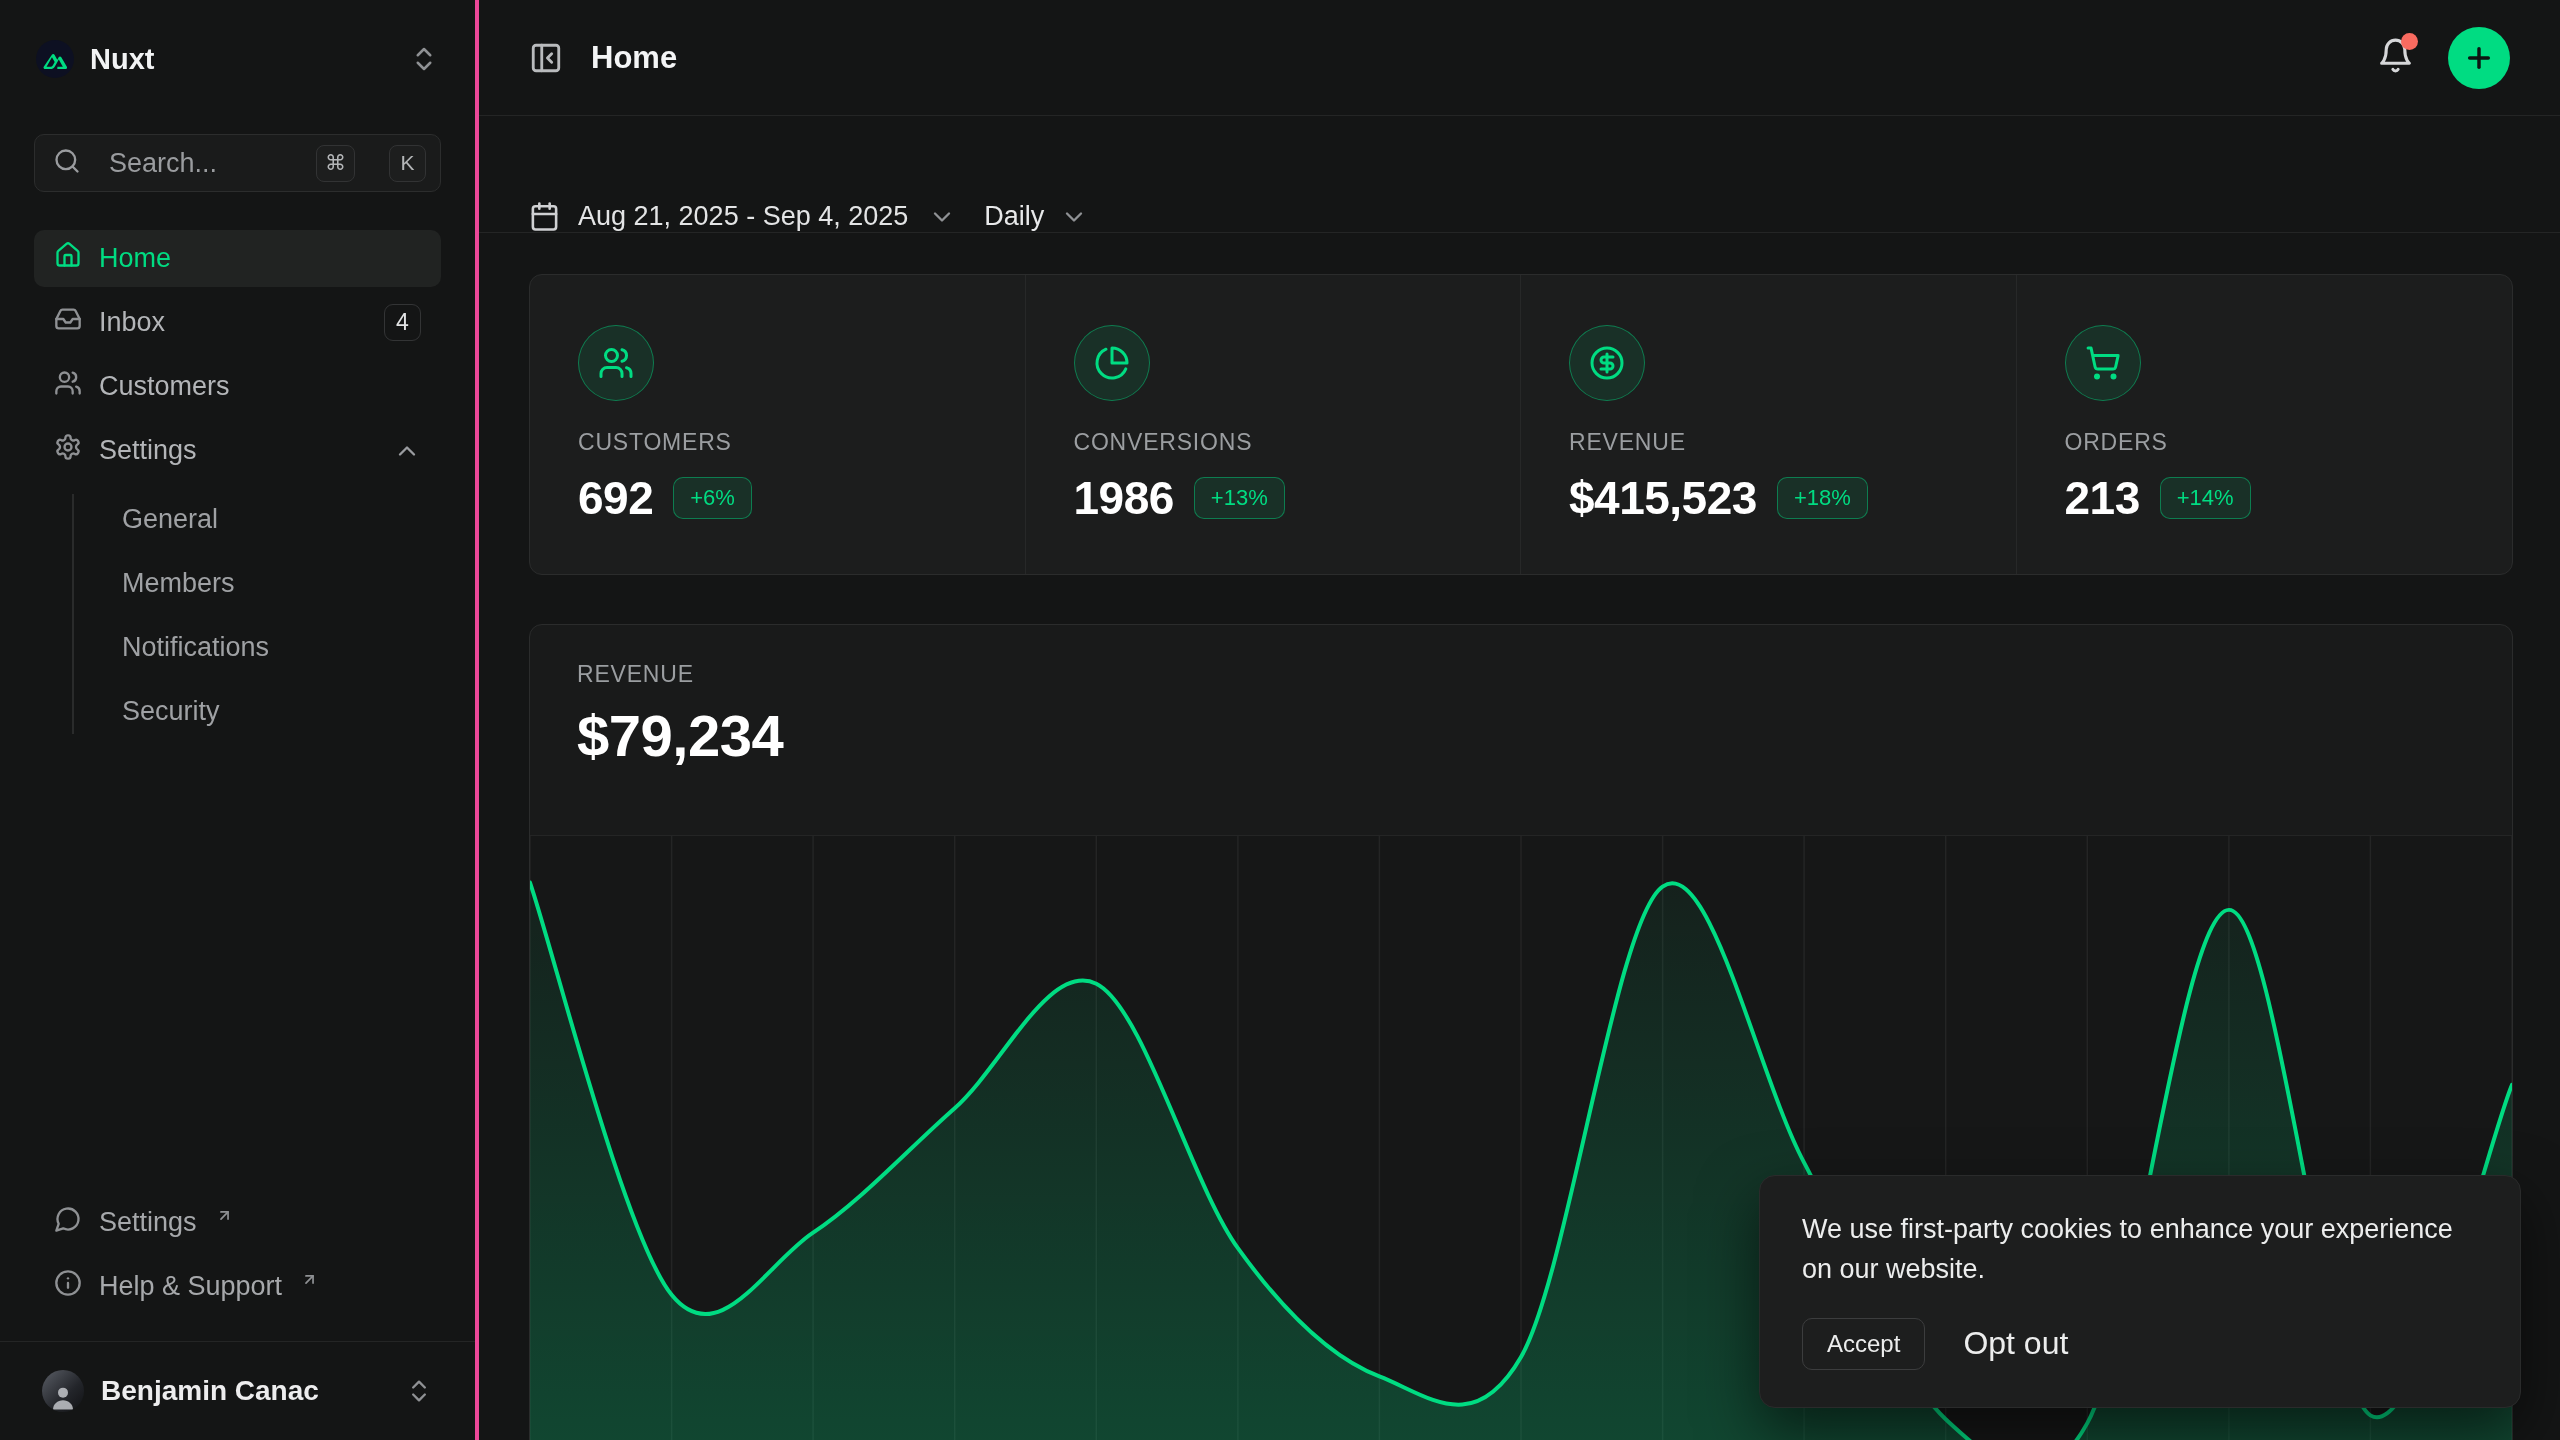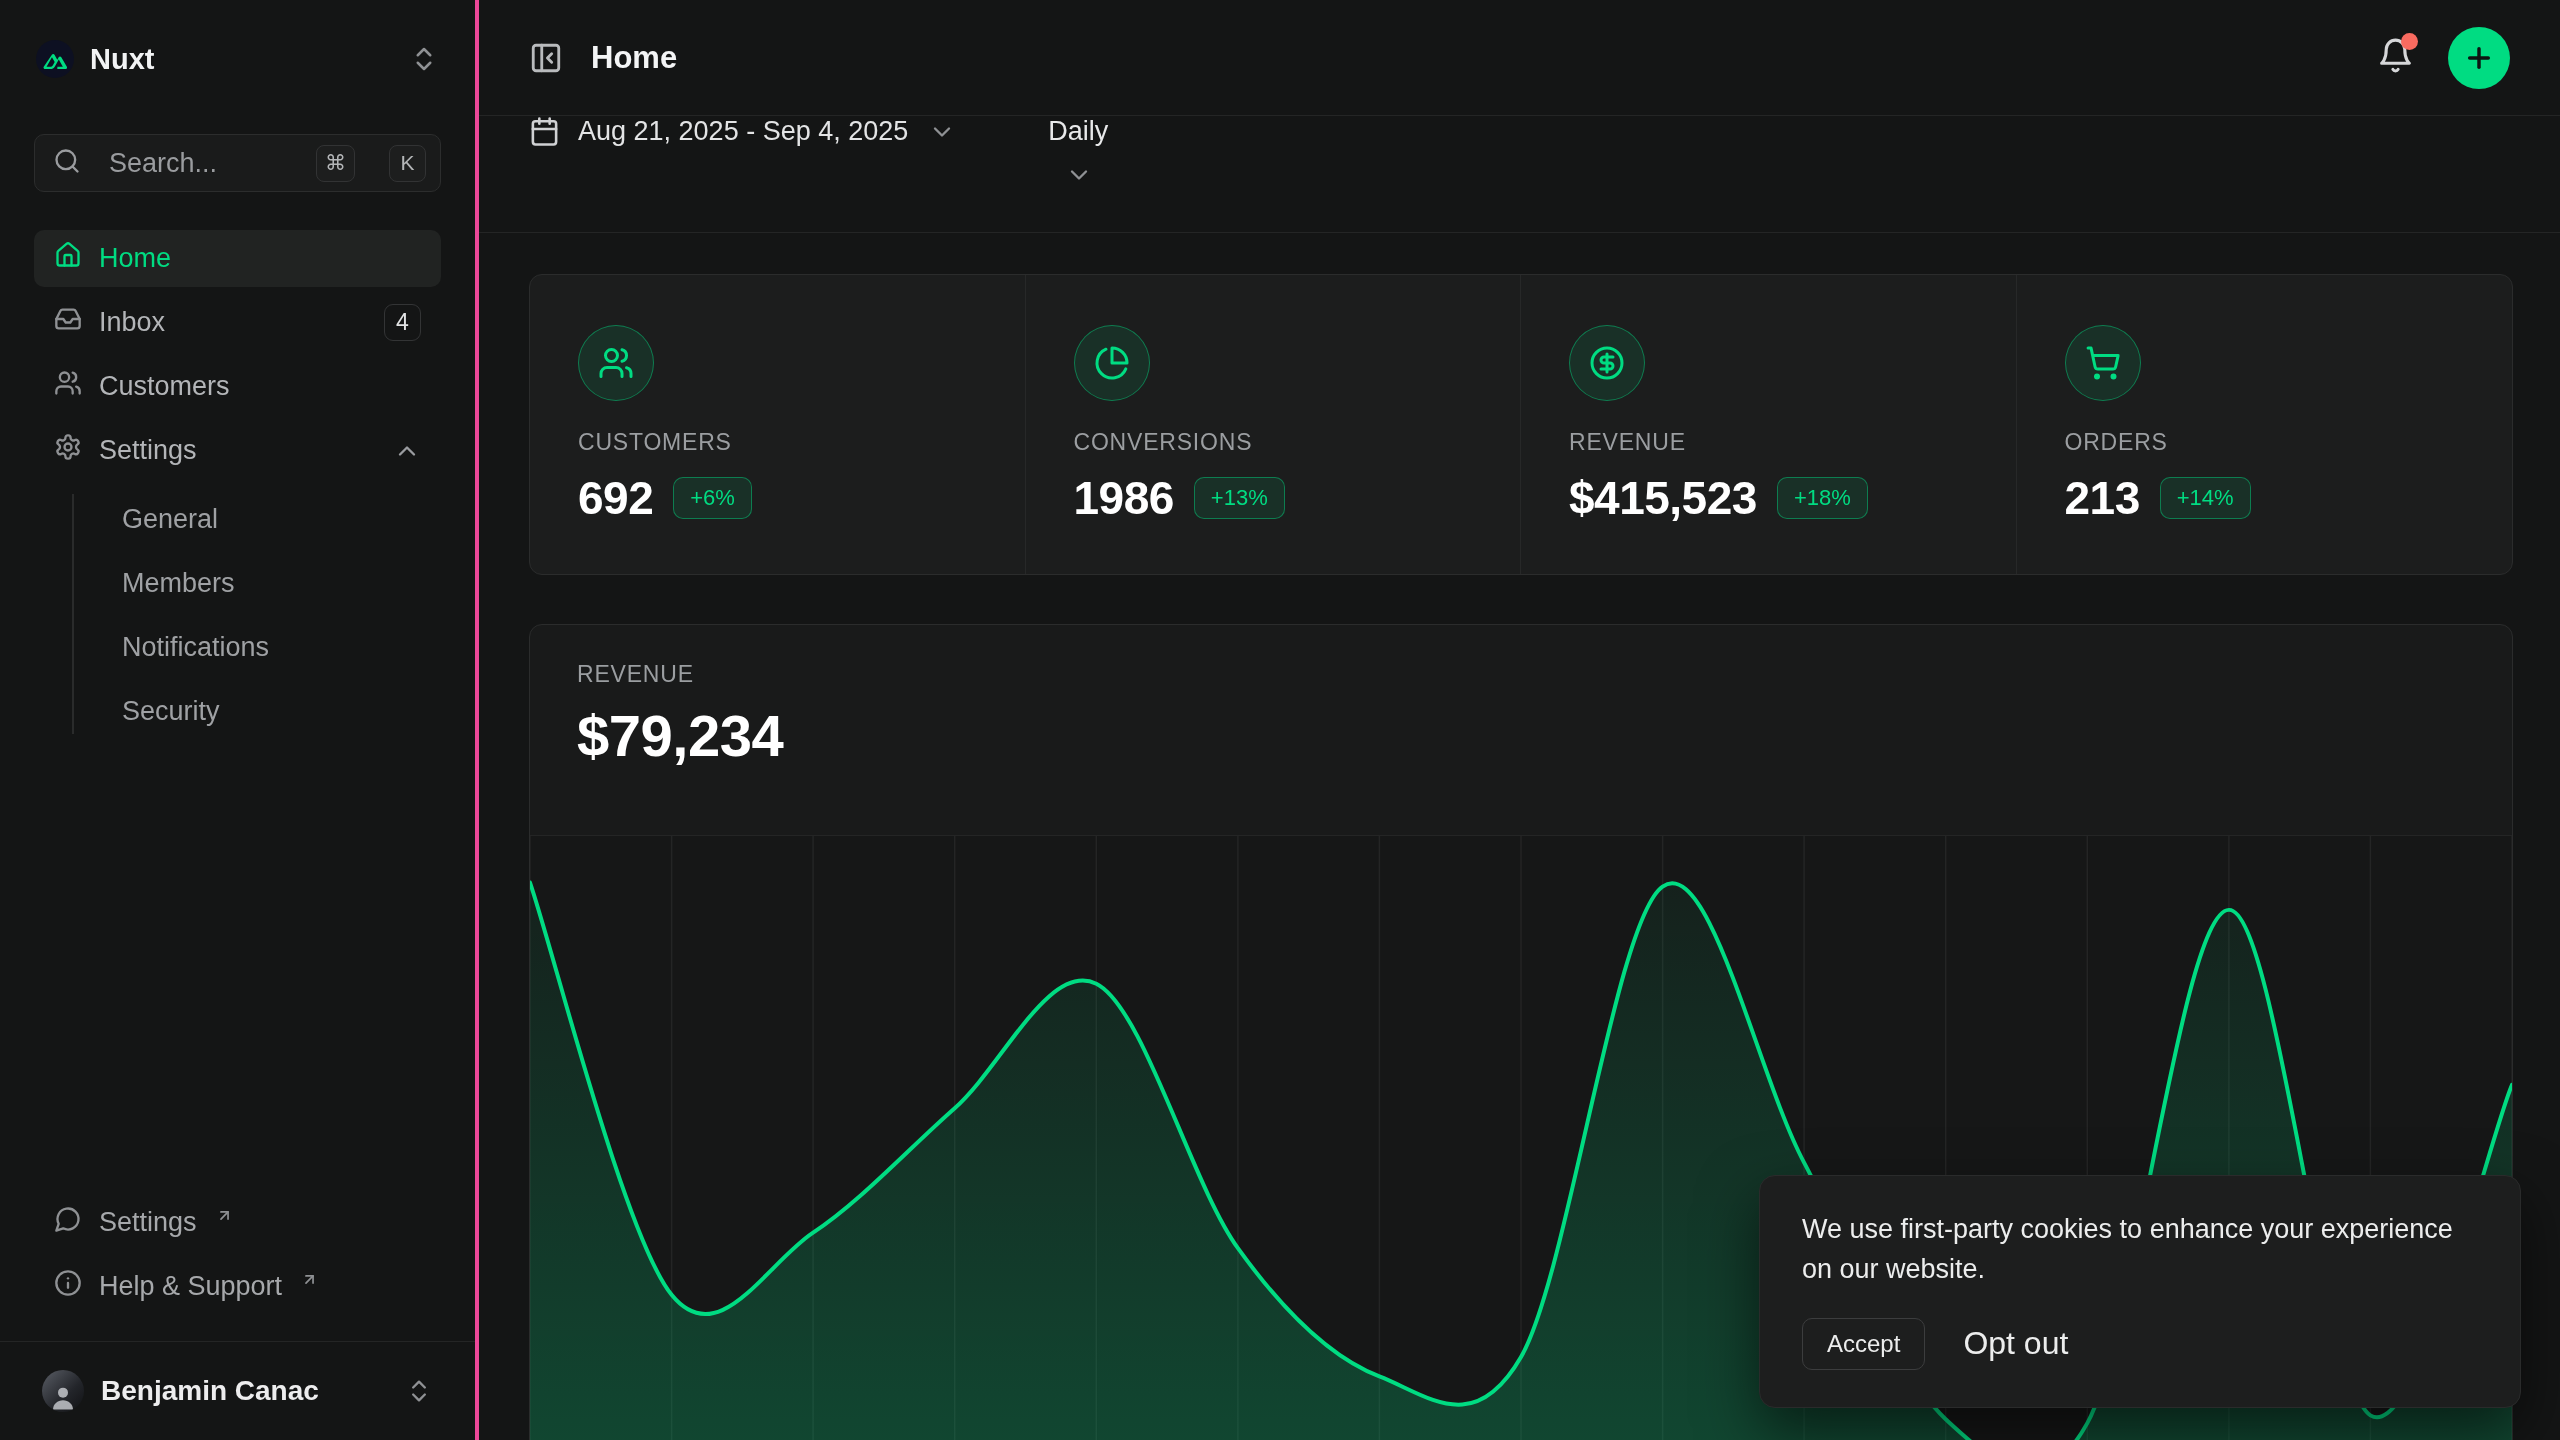--- a/index.html
+++ b/index.html
@@ -48,24 +48,24 @@
   
   .main { flex:1; display:flex; flex-direction:column; min-width:0; }
   .header { height:116px; flex:0 0 116px; border-bottom:1px solid #242525; display:flex; align-items:center; padding:0 50px 0 50px; }
   .collapse-btn { color:#b9bbbd; display:flex; cursor:pointer; }
   .page-title { margin-left:28px; font-size:31px; font-weight:700; color:#f4f5f6; flex:1; }
   .header-right { display:flex; align-items:center; gap:34px; }
   .bell-wrap { position:relative; color:#d6d7d9; cursor:pointer; display:flex; }
   .bell-dot { position:absolute; top:-4px; right:-4px; width:17px; height:17px; border-radius:50%; }
   .add-btn { width:62px; height:62px; border-radius:50%; background:#00dc82; border:none; display:flex; align-items:center; justify-content:center; color:#0d1512; cursor:pointer; }
 
-  .toolbar { height:117px; flex:0 0 117px; border-bottom:1px solid #242525; display:flex; align-items:flex-start; padding:0 50px; gap:92px; }
+  .toolbar { height:117px; flex:0 0 117px; border-bottom:1px solid #242525; display:flex; align-items:flex-end; padding:0 50px; gap:28px; }
   .date-btn { display:flex; align-items:center; gap:18px; color:#e3e4e5; font-size:27px; font-weight:500; cursor:pointer; }
   .chev-down { color:#8f9194; margin-left:2px; }
-  .period-btn { display:flex; align-items:center; gap:14px; color:#e8e9ea; font-size:27px; font-weight:500; cursor:pointer;flex-direction:column; }
+  .period-btn { display:flex; align-items:center; gap:14px; color:#e8e9ea; font-size:27px; font-weight:500; cursor:pointer; }
 
   .content { flex:1; padding:41px 47px 0 50px; overflow:visible; }
 
   .stats-card { height:301px; background:#1c1d1d; border:1px solid #2b2c2c; border-radius:13px; display:grid; grid-template-columns:1fr 1fr 1fr 1fr; overflow:hidden; }
   .stat-cell { padding:50px 48px 0 48px; border-right:1px solid #272828; cursor:pointer; }
   .stat-cell:last-child { border-right:none; }
   .stat-icon-circle { width:76px; height:76px; border-radius:50%; background:rgba(0,220,130,0.10); border:1.5px solid rgba(0,220,130,0.45); display:flex; align-items:center; justify-content:center; color:#00dc82; }
   .stat-label { margin-top:28px; font-size:23px; font-weight:500; letter-spacing:0.8px; color:#9b9ea1; }
   .stat-value-row { margin-top:15px; display:flex; align-items:center; gap:20px; }
   .stat-value { font-size:46px; font-weight:700; color:#ffffff; letter-spacing:-0.5px; }

